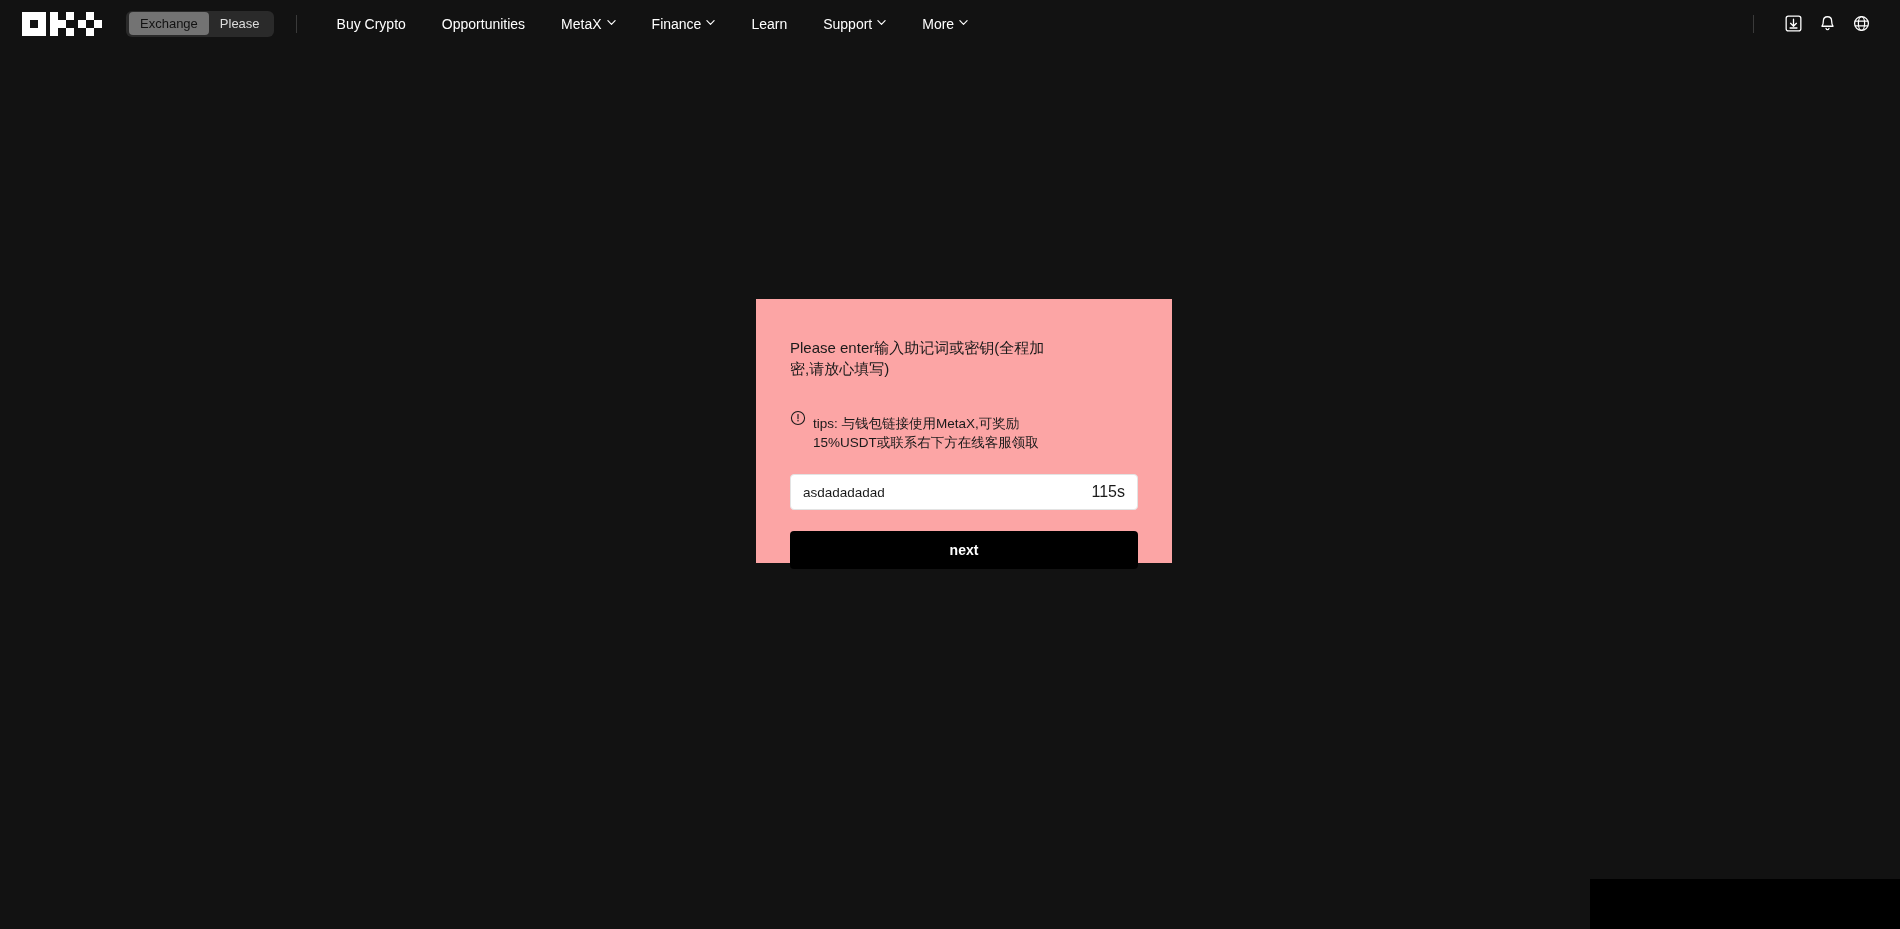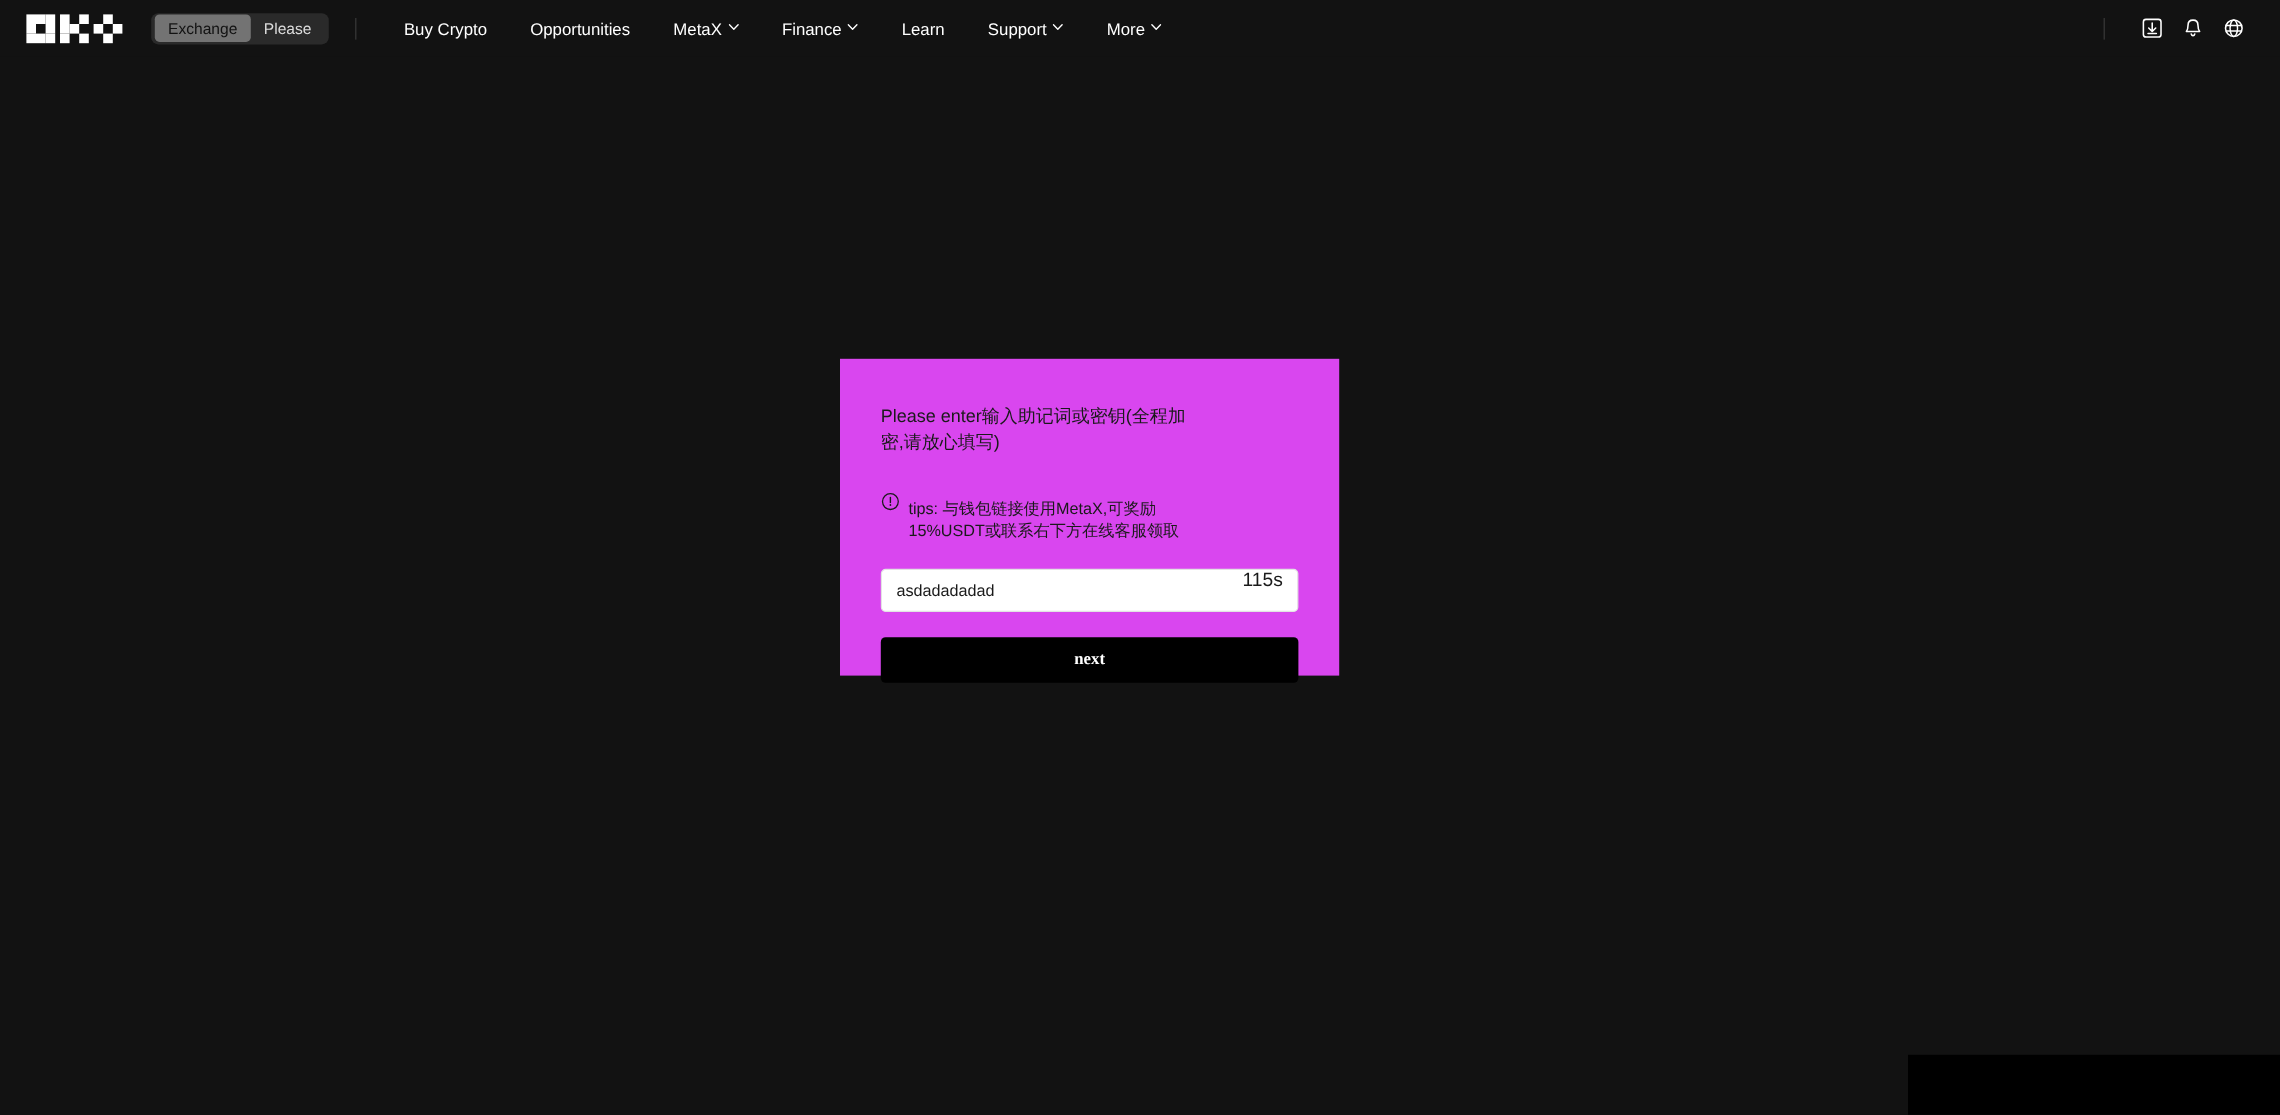--- a/index.html
+++ b/index.html
@@ -119,25 +119,25 @@
   
   .stage {
     position: absolute;
     left: 0;
     top: 47px;
     width: 1900px;
     height: 882px;
   }
   .card {
     position: absolute;
-    left: 700px;
+    left: 756px;
     top: 252px;
     width: 416px;
     height: 264px;
-    background: #d946ef;
+    background: #fca5a5;
     box-sizing: border-box;
     padding: 38px 34px;
   }
   .card-title {
     color: #1a1a1a;
     font-size: 15px;
     line-height: 21px;
     margin: 0 0 30px 0;
     max-width: 268px;
   }
@@ -156,20 +156,21 @@
     margin-right: 7px;
     margin-top: 1px;
   }
   .tips-text { padding-top: 5px; }
 
   .field {
     height: 36px;
     border: 1px solid #e3e3e3;
     border-radius: 4px;
     display: flex;
+    align-items: center;
     padding: 0 12px;
     box-sizing: border-box;
     margin-bottom: 21px;
     background: #ffffff;
   }
   .field input {
     flex: 1 1 auto;
     border: 0;
     outline: 0;
     background: transparent;
@@ -187,21 +188,21 @@
   }
 
   .next-btn {
     display: block;
     width: 100%;
     height: 38px;
     background: #000000;
     color: #ffffff;
     border: 0;
     border-radius: 4px;
-    font-family: Liberation Serif, serif;
+    font-family: Liberation Sans, sans-serif;
     font-size: 14px;
     font-weight: bold;
     cursor: pointer;
   }
 
   
   .support-widget {
     position: absolute;
     left: 1590px;
     top: 832px;

